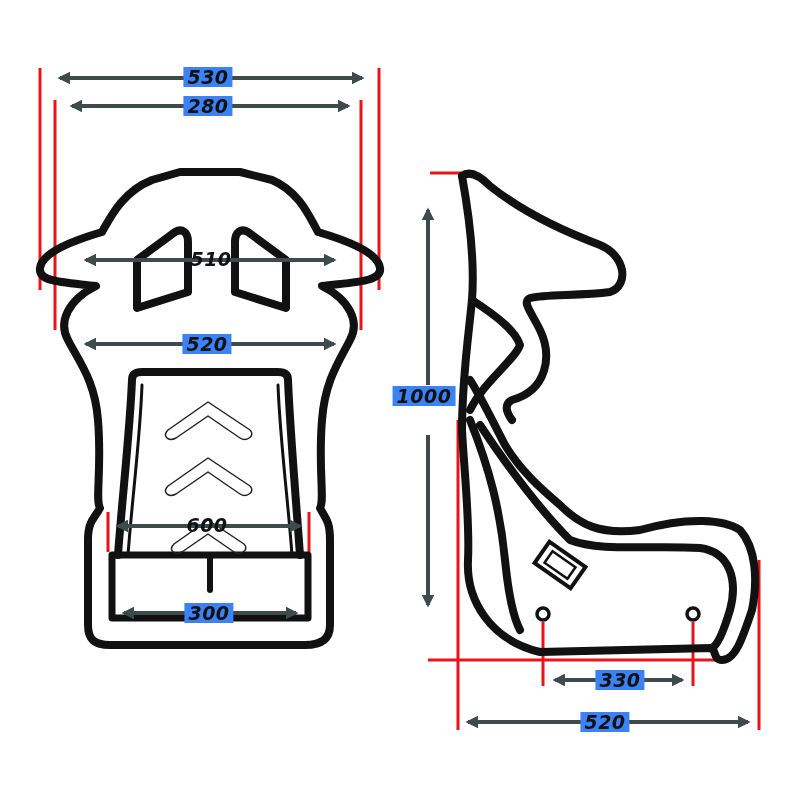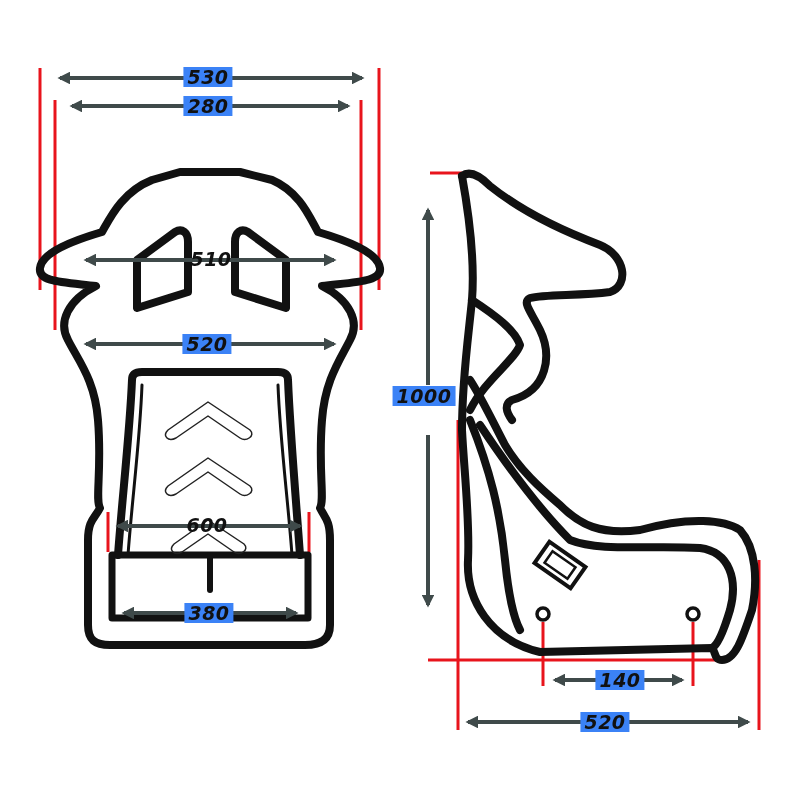--- a/index.html
+++ b/index.html
@@ -126,17 +126,17 @@
       <line x1="468" y1="722" x2="748" y2="722" marker-start="url(#ah)" marker-end="url(#ah)"></line>
     </g>
   </g>
 </svg>
 
 <div class="dim-label" style="left:208px; top:77px;">530</div>
 <div class="dim-label" style="left:208px; top:106px;">280</div>
 <div class="dim-label nobg" style="left:211px; top:259px;">510</div>
 <div class="dim-label" style="left:207px; top:344px;">520</div>
 <div class="dim-label nobg" style="left:207px; top:525px;">600</div>
-<div class="dim-label" style="left:209px; top:613px;">380</div>
+<div class="dim-label" style="left:209px; top:613px;">300</div>
 
 <div class="dim-label" style="left:424px; top:396px;">1000</div>
-<div class="dim-label" style="left:620px; top:680px;">140</div>
+<div class="dim-label" style="left:620px; top:680px;">330</div>
 <div class="dim-label" style="left:605px; top:722px;">520</div>
 
 </body></html>

